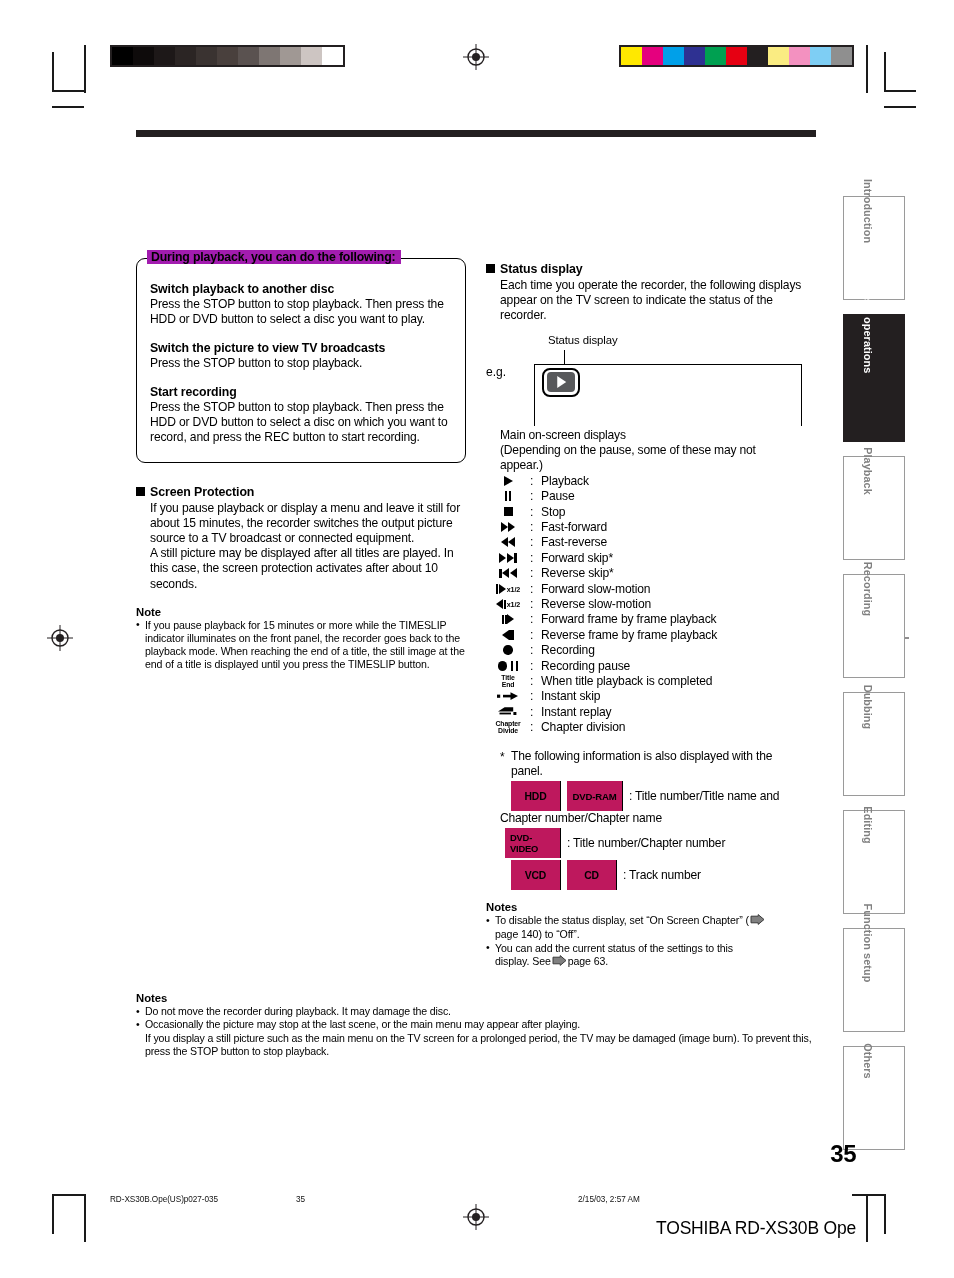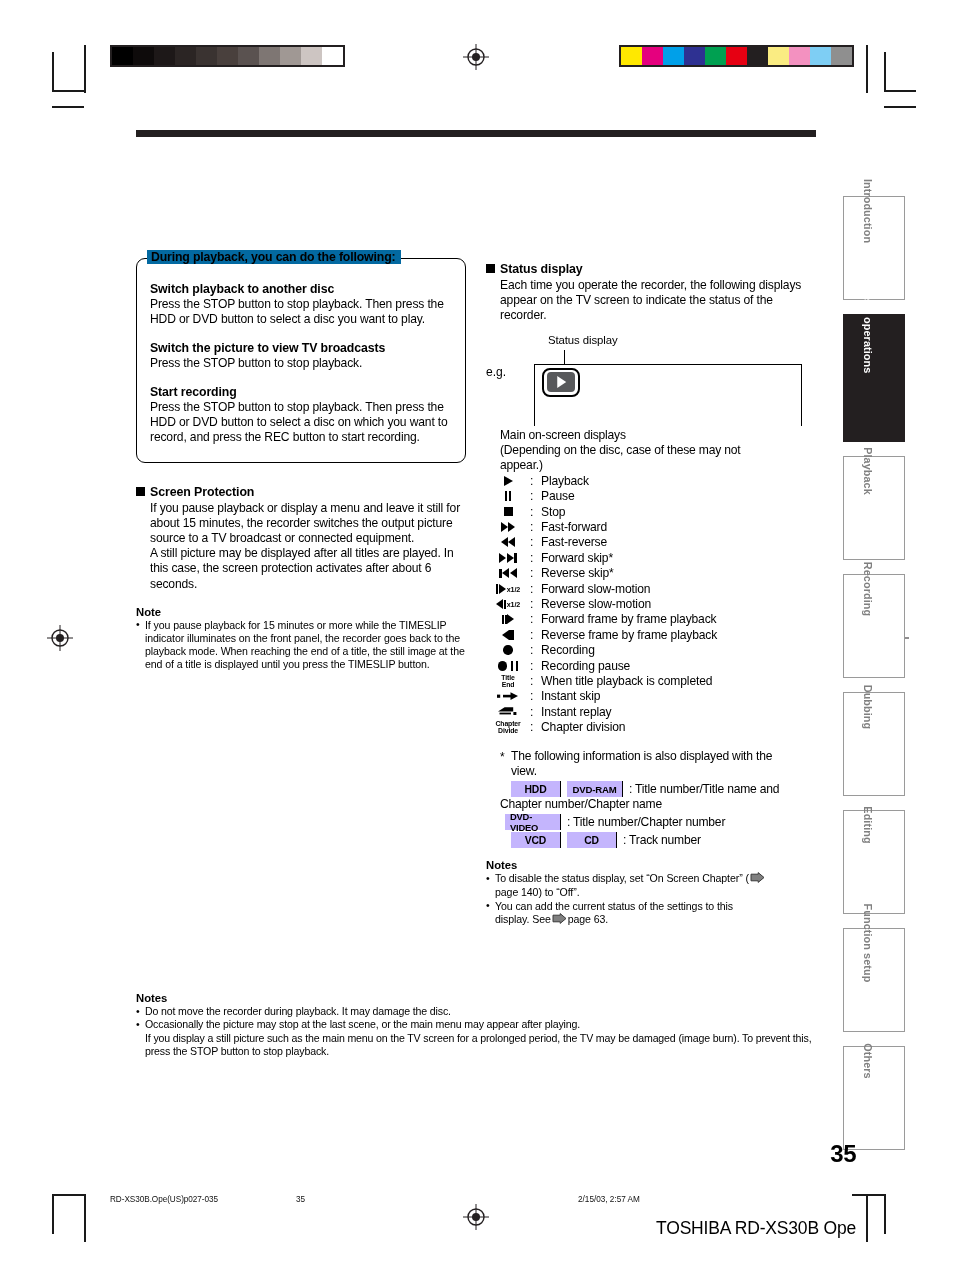--- a/index.html
+++ b/index.html
@@ -84,21 +84,21 @@
     position: relative;
     border: 1.6px solid #000;
     border-radius: 9px;
     padding: 23px 15px 16px 13px;
     box-sizing: border-box;
     width: 330px;
   }
   .callout-title {
     position: absolute;
     top: -9px; left: 10px;
-    background: #0369a1;
+    background: #a21caf;
     padding: 0 6px 0 4px;
     font-size: 12.3px;
     font-weight: bold;
     white-space: nowrap;
     letter-spacing: -0.15px;
   }
   .callout h3 {
     margin: 0 0 1px 0;
     font-size: 12.3px;
     font-weight: bold;
@@ -251,26 +251,26 @@
   }
 
   
   .star-note { margin: 14px 0 0 0; font-size: 12.1px; line-height:15.2px; letter-spacing:-0.2px; position:relative; padding-left:11px;}
   .star-note .star { position:absolute; left:0; top:1px; font-size:12px; }
   .badge-line { display: flex; align-items: center; font-size: 12.1px; letter-spacing:-0.2px; margin-top:2px; }
   .badge {
     display: inline-flex;
     align-items: center;
     justify-content: center;
-    background: #c4b5fd;
+    background: #be185d;
     color: #000;
     font-weight: bold;
     border-right: 1.6px solid #000;
     box-sizing: border-box;
-    height: 16px;
+    height: 30px;
     margin-right: 6px;
     padding: 0 5px;
     letter-spacing: -0.2px;
   }
   .badge.w-hdd { width: 50px; font-size: 10.4px; }
   .badge.w-ram { width: 56px; font-size: 9.6px; }
   .badge.w-video { width: 56px; font-size: 9.4px; }
   .badge.w-vcd { width: 50px; font-size: 10.4px; }
   .badge.w-cd  { width: 50px; font-size: 10.4px; }
   .badge-text { white-space: nowrap; }
@@ -452,21 +452,21 @@
     </div>
 
     <div style="height:22px"></div>
 
     <div>
       <div class="sq-head">
         <span class="sq"></span><span>Screen Protection</span>
       </div>
       <div class="indent">
         <p class="body-p">If you pause playback or display a menu and leave it still for about 15 minutes, the recorder switches the output picture source to a TV broadcast or connected equipment.</p>
-        <p class="body-p">A still picture may be displayed after all titles are played. In this case, the screen protection activates after about 6 seconds.</p>
+        <p class="body-p">A still picture may be displayed after all titles are played. In this case, the screen protection activates after about 10 seconds.</p>
       </div>
 
       <div class="note-head">Note</div>
       <ul class="note-list">
         <li><span class="bul">•</span><span>If you pause playback for 15 minutes or more while the TIMESLIP indicator illuminates on the front panel, the recorder goes back to the playback mode. When reaching the end of a title, the still image at the end of a title is displayed until you press the TIMESLIP button.</span></li>
       </ul>
     </div>
   </div>
 
   <div class="col-right">
@@ -483,21 +483,21 @@
       <div class="statdisp-leader"></div>
       <div class="eg-label">e.g.</div>
       <div class="tv-frame"></div>
       <div class="play-badge">
           <i></i>
         </div>
     </div>
 
     <div class="indent" style="margin-top:-4px">
       <p class="subcap">Main on-screen displays</p>
-      <p class="subcap">(Depending on the disc, case of these may not</p>
+      <p class="subcap">(Depending on the pause, some of these may not</p>
       <p class="subcap">appear.)</p>
     </div>
 
     <ul class="icon-list" id="iconList">
         <li>
           <span class="icon-cell">
             <span class="ico-row">
               <span class="tri-r"></span>
             </span>
           </span>
@@ -679,21 +679,21 @@
             </span>
           </span>
           <span class="colon-cell">:</span>
           <span class="icon-label">Chapter division</span>
         </li>
       </ul>
 
     <div class="indent" style="margin-top:0">
       <p class="star-note">
         <span class="star">*</span><span>The following information is also displayed with the</span><br>
-        <span>view.</span>
+        <span>panel.</span>
       </p>
 
       <div style="padding-left:11px">
         <div class="badge-line">
           <span class="badge w-hdd">HDD</span>
           <span class="badge w-ram">DVD-RAM</span>
           <span class="badge-text">: Title number/Title name and</span>
         </div>
         <div class="badge-cont" style="margin-left:-11px">Chapter number/Chapter name</div>
 

